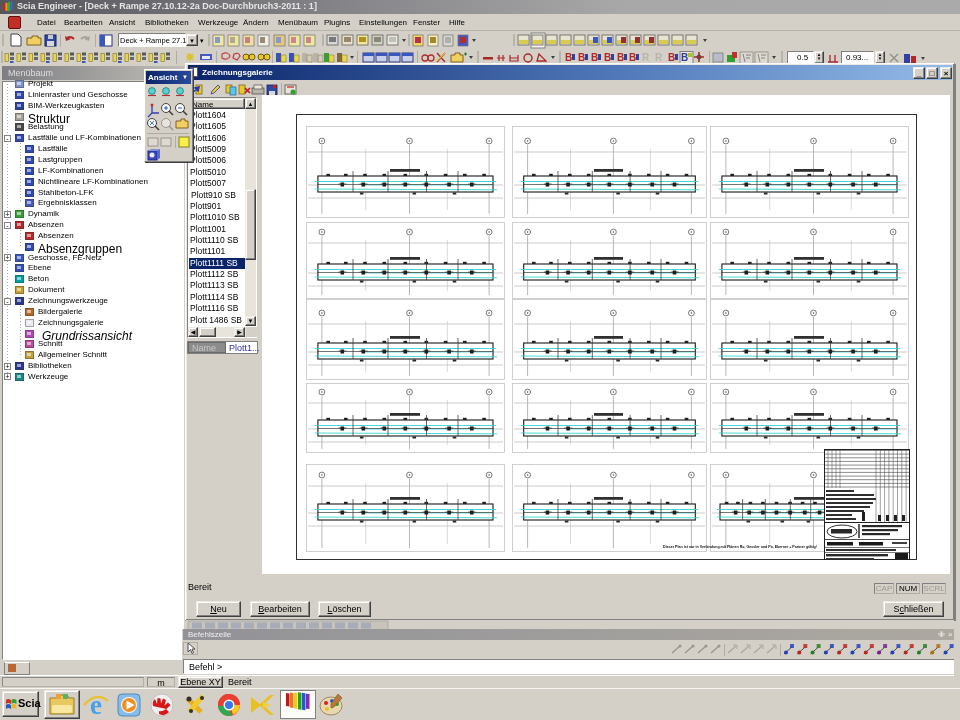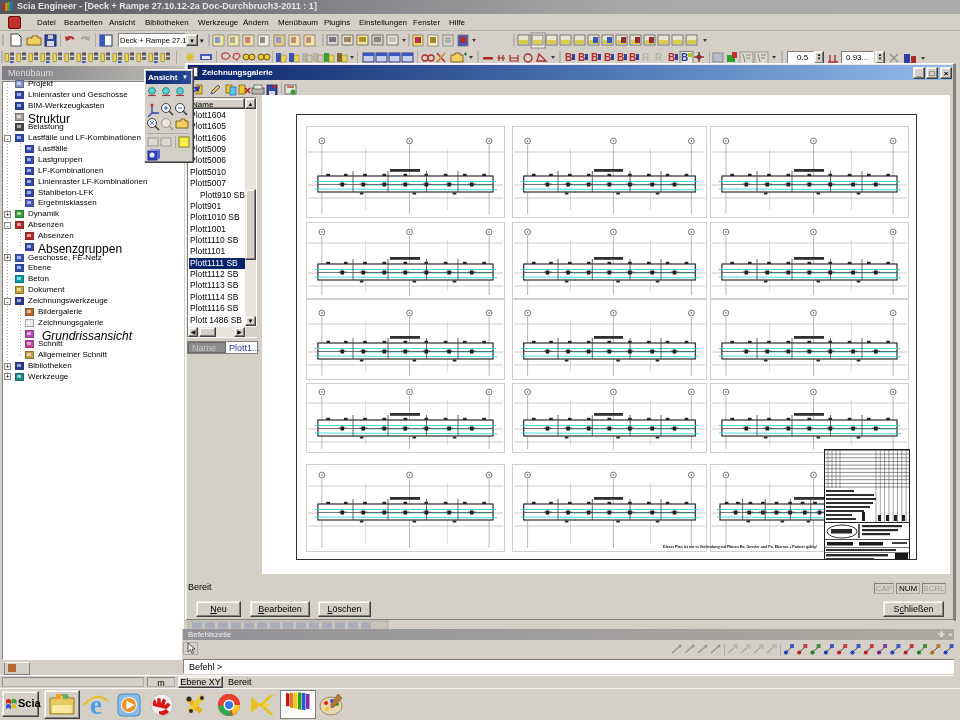--- a/index.html
+++ b/index.html
@@ -312,21 +312,21 @@
 <div class="ab" style="left:27px;top:147.1px;width:4px;height:3px;background:rgba(255,255,255,0.55);"></div>
 <div class="ab" style="left:38px;top:144.1px;font-size:8px;color:#000;white-space:nowrap;">Lastfälle</div>
 <div class="ab" style="left:25px;top:155.9px;width:9px;height:8px;background:#3048b0;border:1px solid #30303060;"></div>
 <div class="ab" style="left:27px;top:157.9px;width:4px;height:3px;background:rgba(255,255,255,0.55);"></div>
 <div class="ab" style="left:38px;top:154.9px;font-size:8px;color:#000;white-space:nowrap;">Lastgruppen</div>
 <div class="ab" style="left:25px;top:166.8px;width:9px;height:8px;background:#3048b0;border:1px solid #30303060;"></div>
 <div class="ab" style="left:27px;top:168.8px;width:4px;height:3px;background:rgba(255,255,255,0.55);"></div>
 <div class="ab" style="left:38px;top:165.8px;font-size:8px;color:#000;white-space:nowrap;">LF-Kombinationen</div>
 <div class="ab" style="left:25px;top:177.6px;width:9px;height:8px;background:#3048b0;border:1px solid #30303060;"></div>
 <div class="ab" style="left:27px;top:179.6px;width:4px;height:3px;background:rgba(255,255,255,0.55);"></div>
-<div class="ab" style="left:38px;top:176.6px;font-size:8px;color:#000;white-space:nowrap;">Linienraster LF-Kombinationen</div>
+<div class="ab" style="left:38px;top:176.6px;font-size:8px;color:#000;white-space:nowrap;">Nichtlineare LF-Kombinationen</div>
 <div class="ab" style="left:25px;top:188.5px;width:9px;height:8px;background:#3048b0;border:1px solid #30303060;"></div>
 <div class="ab" style="left:27px;top:190.5px;width:4px;height:3px;background:rgba(255,255,255,0.55);"></div>
 <div class="ab" style="left:38px;top:187.5px;font-size:8px;color:#000;white-space:nowrap;">Stahlbeton-LFK</div>
 <div class="ab" style="left:25px;top:199.3px;width:9px;height:8px;background:#4858b8;border:1px solid #30303060;"></div>
 <div class="ab" style="left:27px;top:201.3px;width:4px;height:3px;background:rgba(255,255,255,0.55);"></div>
 <div class="ab" style="left:38px;top:198.3px;font-size:8px;color:#000;white-space:nowrap;">Ergebnisklassen</div>
 <div class="ab" style="left:4px;top:210.7px;width:7px;height:7px;border:1px solid #848484;background:#fff;font-size:7px;line-height:5px;text-align:center;color:#000;">+</div>
 <div class="ab" style="left:15px;top:210.2px;width:9px;height:8px;background:#38a038;border:1px solid #30303060;"></div>
 <div class="ab" style="left:17px;top:212.2px;width:4px;height:3px;background:rgba(255,255,255,0.55);"></div>
 <div class="ab" style="left:28px;top:209.2px;font-size:8px;color:#000;white-space:nowrap;">Dynamik</div>
@@ -447,21 +447,21 @@
 <div class="ab sunken" style="left:187px;top:97px;width:70px;height:241px;background:#fff;"></div>
 <div class="ab btn" style="left:188px;top:98px;width:57px;height:11px;text-align:left;"><span style="padding-left:3px;font-size:8px;">Name</span></div>
 <div class="ab btn" style="left:245px;top:98px;width:11px;height:11px;font-size:6px;line-height:10px;">▲</div>
 <div class="ab" style="left:189px;top:110.0px;width:56px;height:11px;font-size:8.5px;color:#000;padding-left:1px;white-space:nowrap;overflow:hidden;">Plott1604</div>
 <div class="ab" style="left:189px;top:121.4px;width:56px;height:11px;font-size:8.5px;color:#000;padding-left:1px;white-space:nowrap;overflow:hidden;">Plott1605</div>
 <div class="ab" style="left:189px;top:132.7px;width:56px;height:11px;font-size:8.5px;color:#000;padding-left:1px;white-space:nowrap;overflow:hidden;">Plott1606</div>
 <div class="ab" style="left:189px;top:144.1px;width:56px;height:11px;font-size:8.5px;color:#000;padding-left:1px;white-space:nowrap;overflow:hidden;">Plott5009</div>
 <div class="ab" style="left:189px;top:155.4px;width:56px;height:11px;font-size:8.5px;color:#000;padding-left:1px;white-space:nowrap;overflow:hidden;">Plott5006</div>
 <div class="ab" style="left:189px;top:166.8px;width:56px;height:11px;font-size:8.5px;color:#000;padding-left:1px;white-space:nowrap;overflow:hidden;">Plott5010</div>
 <div class="ab" style="left:189px;top:178.2px;width:56px;height:11px;font-size:8.5px;color:#000;padding-left:1px;white-space:nowrap;overflow:hidden;">Plott5007</div>
-<div class="ab" style="left:189px;top:189.5px;width:56px;height:11px;font-size:8.5px;color:#000;padding-left:11px;white-space:nowrap;overflow:hidden;">Plott910 SB</div>
+<div class="ab" style="left:189px;top:189.5px;width:56px;height:11px;font-size:8.5px;color:#000;padding-left:2px;white-space:nowrap;overflow:hidden;">Plott910 SB</div>
 <div class="ab" style="left:189px;top:200.9px;width:56px;height:11px;font-size:8.5px;color:#000;padding-left:1px;white-space:nowrap;overflow:hidden;">Plott901</div>
 <div class="ab" style="left:189px;top:212.2px;width:56px;height:11px;font-size:8.5px;color:#000;padding-left:1px;white-space:nowrap;overflow:hidden;">Plott1010 SB</div>
 <div class="ab" style="left:189px;top:223.6px;width:56px;height:11px;font-size:8.5px;color:#000;padding-left:1px;white-space:nowrap;overflow:hidden;">Plott1001</div>
 <div class="ab" style="left:189px;top:235.0px;width:56px;height:11px;font-size:8.5px;color:#000;padding-left:1px;white-space:nowrap;overflow:hidden;">Plott1110 SB</div>
 <div class="ab" style="left:189px;top:246.3px;width:56px;height:11px;font-size:8.5px;color:#000;padding-left:1px;white-space:nowrap;overflow:hidden;">Plott1101</div>
 <div class="ab" style="left:189px;top:257.7px;width:56px;height:11px;font-size:8.5px;background:#0a246a;color:#fff;padding-left:1px;white-space:nowrap;overflow:hidden;">Plott1111 SB</div>
 <div class="ab" style="left:189px;top:269.0px;width:56px;height:11px;font-size:8.5px;color:#000;padding-left:1px;white-space:nowrap;overflow:hidden;">Plott1112 SB</div>
 <div class="ab" style="left:189px;top:280.4px;width:56px;height:11px;font-size:8.5px;color:#000;padding-left:1px;white-space:nowrap;overflow:hidden;">Plott1113 SB</div>
 <div class="ab" style="left:189px;top:291.8px;width:56px;height:11px;font-size:8.5px;color:#000;padding-left:1px;white-space:nowrap;overflow:hidden;">Plott1114 SB</div>
 <div class="ab" style="left:189px;top:303.1px;width:56px;height:11px;font-size:8.5px;color:#000;padding-left:1px;white-space:nowrap;overflow:hidden;">Plott1116 SB</div>

